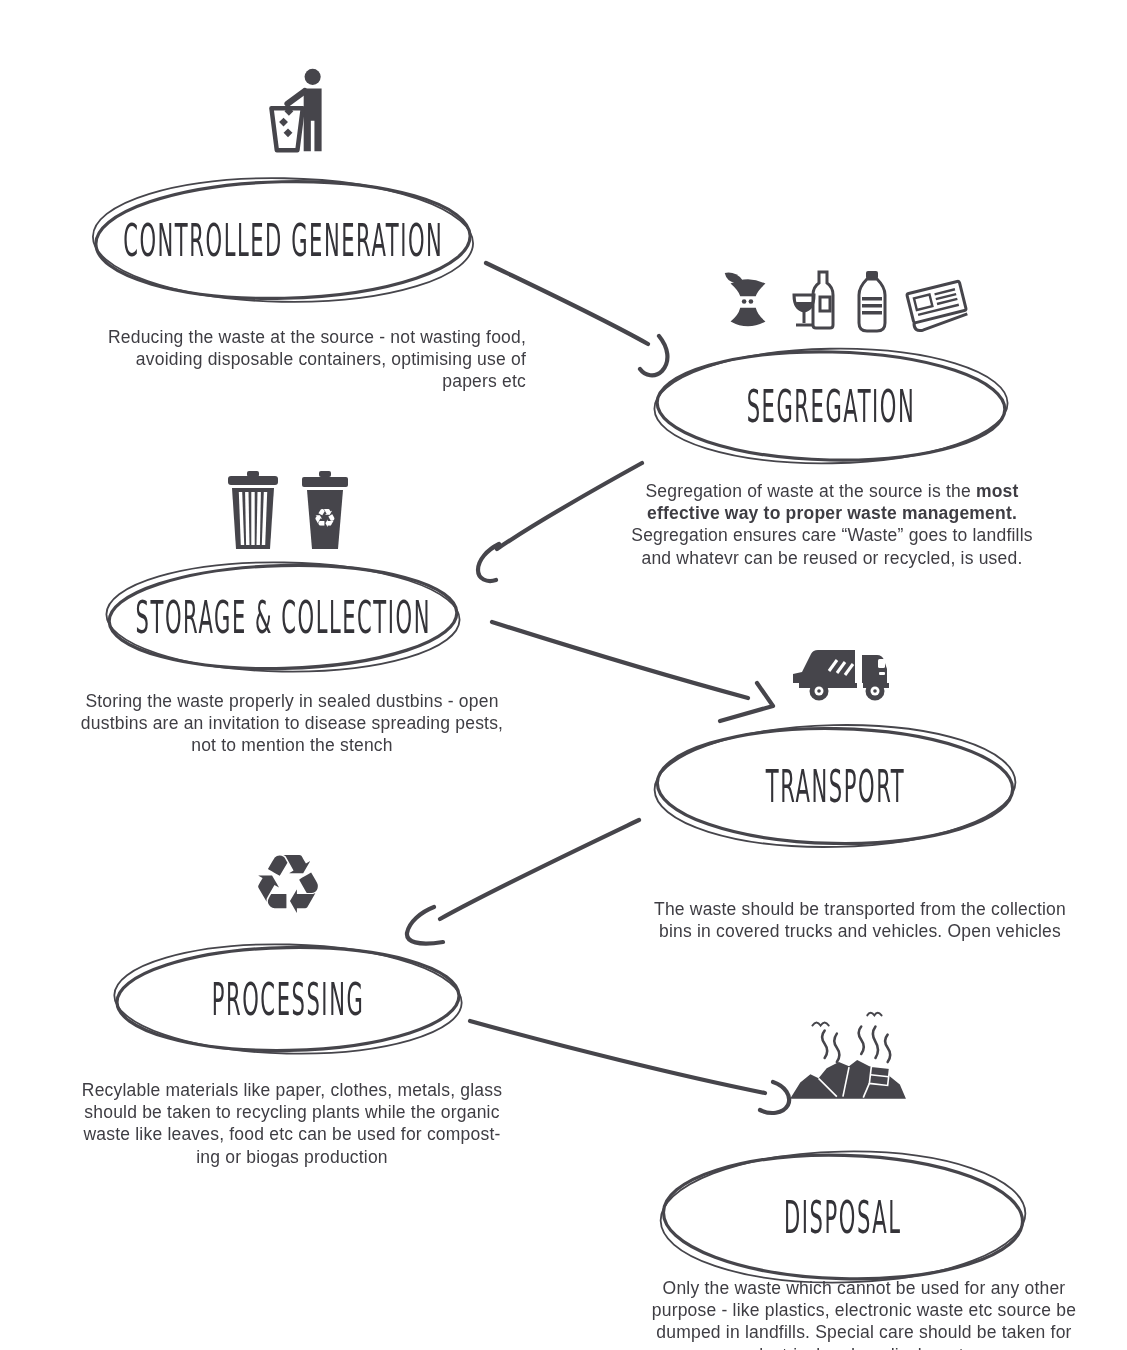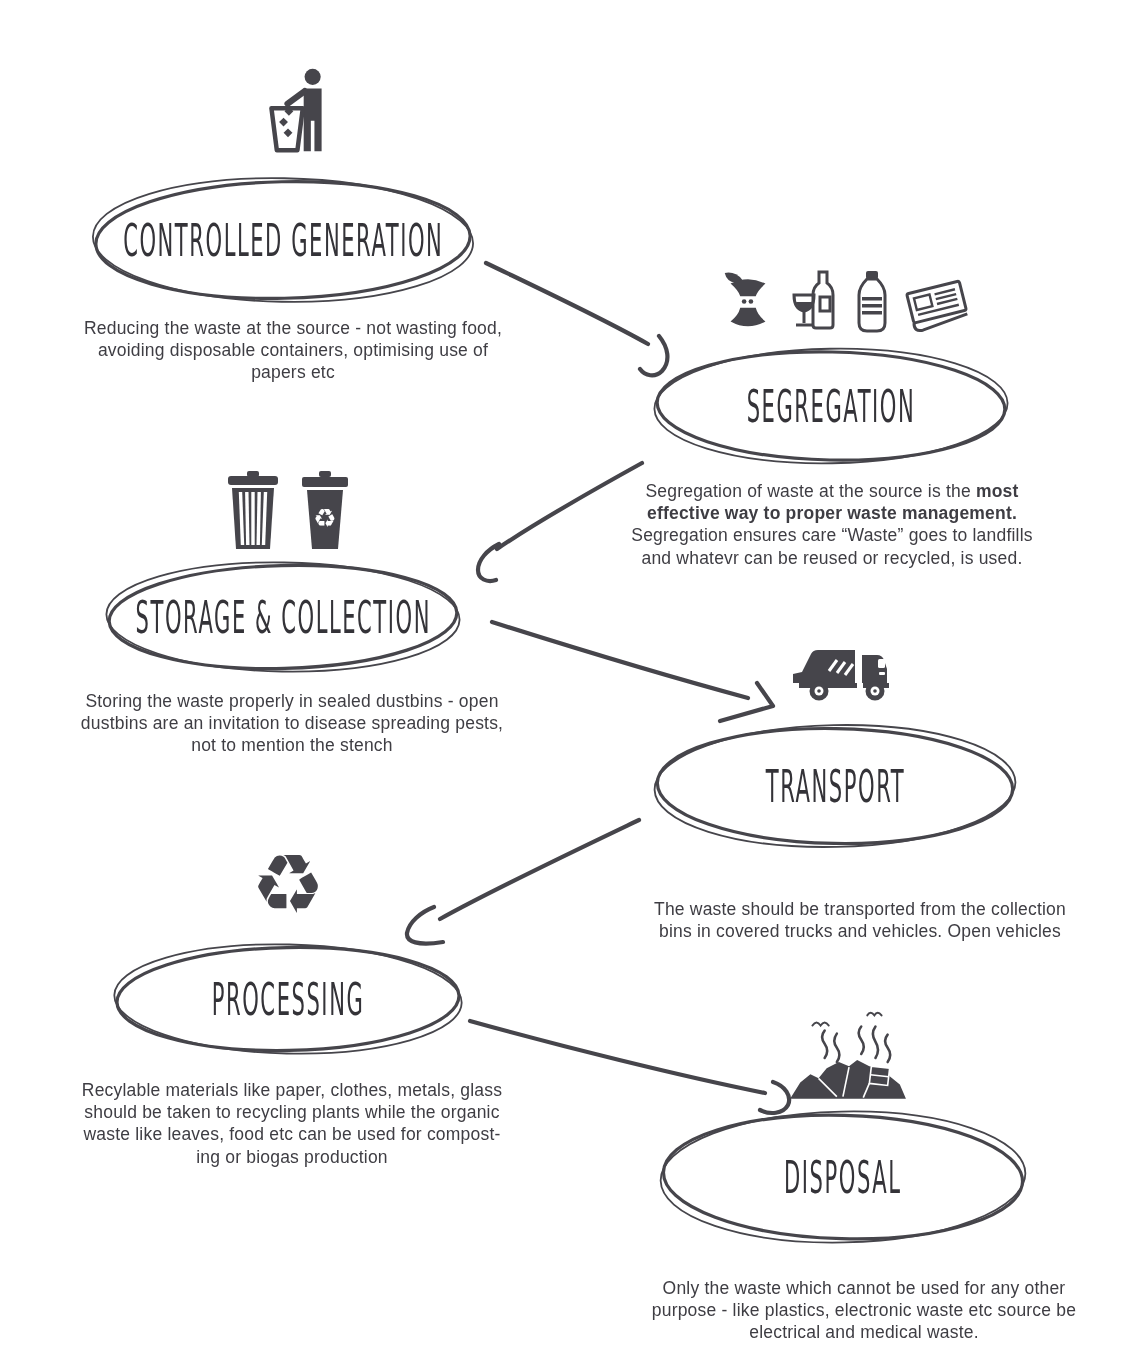--- a/index.html
+++ b/index.html
@@ -28,35 +28,35 @@
     font-weight:500;letter-spacing:2.5px;color:var(--title);
     transform:scale(0.62,1.3);
   }
   
   .desc{color:var(--text);font-size:17.5px;line-height:1.27;text-align:center;letter-spacing:0.2px;}
   .desc .line{white-space:nowrap;}
   .desc b{font-weight:bold;}
   
   .i-cg{left:256px;top:26px;}
   .e-cg{left:86px;top:131px;width:394px;height:136px;}
-  .d-cg{left:60px;top:276px;width:466px;}
+  .d-cg{left:60px;top:285px;width:466px;text-align:right;}
   .i-seg{left:722px;top:226px;width:248px;height:66px;display:flex;align-items:flex-end;gap:12px;justify-content:center;}
   .e-seg{left:648px;top:302px;width:366px;height:126px;}
   .d-seg{left:622px;top:439px;width:420px;}
   .i-sc{left:226px;top:430px;display:flex;gap:20px;align-items:flex-end;}
   .e-sc{left:100px;top:516px;width:366px;height:120px;}
   .d-sc{left:70px;top:649px;width:444px;}
   .i-tr{left:790px;top:602px;}
   .e-tr{left:648px;top:678px;width:374px;height:134px;}
   .d-tr{left:648px;top:857px;width:424px;}
   .i-pr{left:244px;top:800px;width:88px;height:88px;font-size:82px;line-height:88px;text-align:center;color:var(--ink);font-family:"DejaVu Sans",sans-serif;}
   .e-pr{left:108px;top:898px;width:360px;height:120px;}
   .d-pr{left:70px;top:1038px;width:444px;}
   .i-dp{left:784px;top:968px;}
-  .e-dp{left:654px;top:1064px;width:378px;height:144px;}
+  .e-dp{left:654px;top:1104px;width:378px;height:144px;}
   .d-dp{left:646px;top:1236px;width:436px;}
 </style>
 </head>
 <body>
 
 <div class="canvas">
 
   <svg class="arrows" viewBox="0 0 1127 1350">
     <path stroke-width="4.2" d="M486,222 C540,248 600,276 648,303 M659,295 C668,306 671,320 662,330 C655,337 645,335 640,328"></path>
     <path stroke-width="4.2" d="M642,422 C595,448 535,482 497,508 M499,503 C487,509 478,519 478,529 C478,538 487,542 496,539"></path>
@@ -247,16 +247,17 @@
   <div class="abs ellipse e-dp">
     <svg class="ring" viewBox="0 0 200 70" preserveAspectRatio="none">
       <ellipse cx="100" cy="35" rx="95" ry="30" stroke-width="3.2" transform="rotate(1.4 100 35)"></ellipse>
       <ellipse cx="100" cy="35" rx="96.5" ry="31.8" stroke-width="1.8" transform="rotate(-1.1 100 35)"></ellipse>
     </svg>
     <span class="title"><span class="title-inner">DISPOSAL</span></span>
   </div>
   <div class="abs desc d-dp">
       <div class="line"><span>Only the waste which cannot be used for any other</span></div>
       <div class="line"><span>purpose - like plastics, electronic waste etc source be</span></div>
+      <div class="line"><span>dumped in landfills. Special care should be taken for</span></div>
       <div class="line"><span>electrical and medical waste.</span></div>
     </div>
 
 </div>
 
 </body></html>

